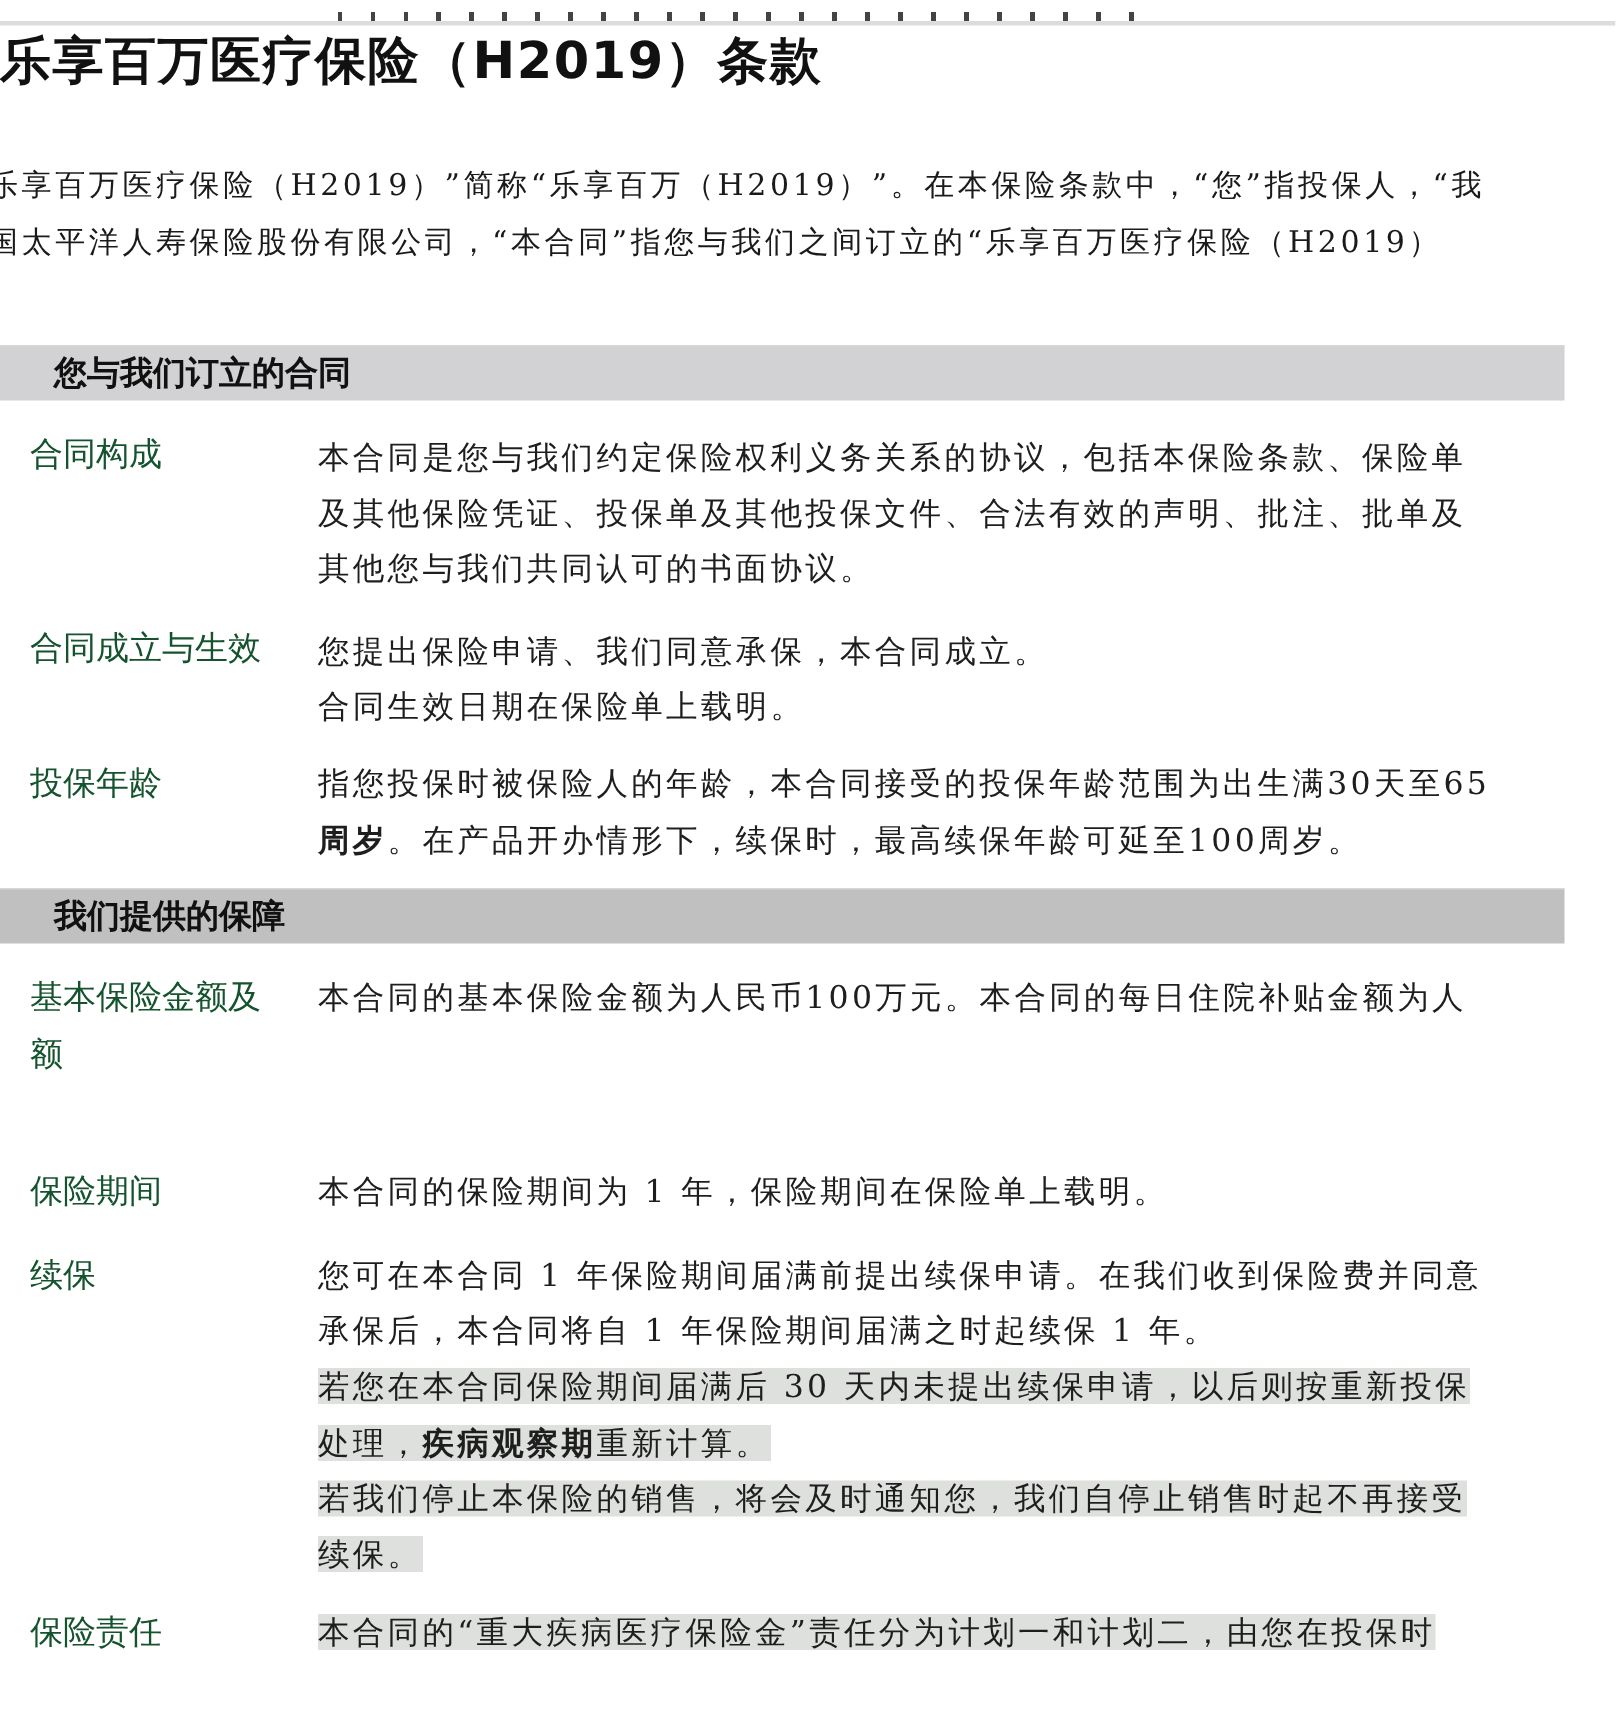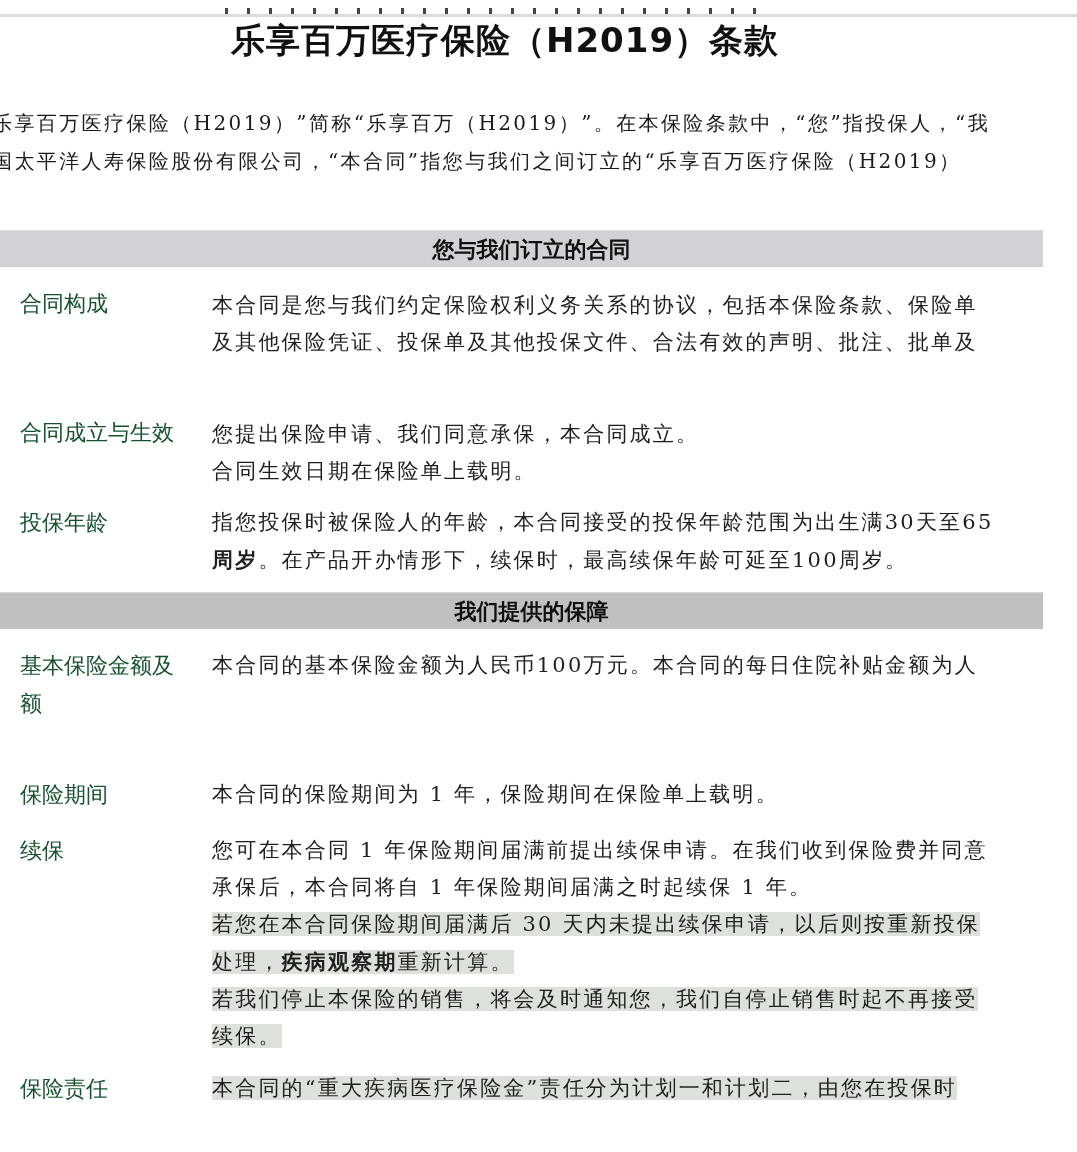--- a/index.html
+++ b/index.html
@@ -11,34 +11,34 @@
     .top-rule {
       position: absolute; left: 0; top: 14px; width: 1077px; height: 3px;
       background: #dcdcdc;
     }
     .cut-line {
       position: absolute; left: 225px; top: 8px; width: 545px; height: 6px;
       background: repeating-linear-gradient(90deg, #222 0 3px, transparent 3px 22px);
       opacity: .85;
     }
     .title {
-      position: absolute; left: 0; width: 1010px; top: 18px; text-align: center;
+      position: absolute; left: 0; width: 1010px; top: 18px; 
       font-family: "DejaVu Sans", "Liberation Sans", sans-serif;
       font-weight: bold; font-size: 34px; letter-spacing: 1px; color: #111;
     }
     .intro {
       position: absolute; left: -8px; top: 104px; width: 1090px;
       font-size: 20px; line-height: 38px; letter-spacing: 2.4px; white-space: nowrap;
     }
     .section-bar {
       position: absolute; left: 0; width: 1043px; height: 37px;
       background: #c4c4c4; border-top: 1px solid #d8d8d8;
       font-family: "DejaVu Sans", "Liberation Sans", sans-serif;
       font-weight: bold; font-size: 22px; line-height: 37px;
-      padding-left: 20px; box-sizing: border-box; color: #111; text-align: center;
+      padding-left: 36px; box-sizing: border-box; color: #111;
     }
     .sec1 { top: 230px; background: #d2d2d4; }
     .sec2 { top: 592px; background: #c0c0c0; }
     .row { position: absolute; left: 0; width: 1077px; }
     .label {
       position: absolute; left: 20px; width: 180px;
       font-family: "DejaVu Sans", "Liberation Sans", sans-serif;
       font-size: 22px; line-height: 38px; color: #14532d;
     }
     .body {
@@ -62,20 +62,21 @@
   <span class="line">国太平洋人寿保险股份有限公司，“本合同”指您与我们之间订立的“乐享百万医疗保险（H2019）</span>
 </div>
 
 <div class="section-bar sec1">您与我们订立的合同</div>
 
 <div class="row" style="top:285px">
   <div class="label">合同构成</div>
   <div class="body" style="top:2px">
     <span class="line">本合同是您与我们约定保险权利义务关系的协议，包括本保险条款、保险单</span>
     <span class="line">及其他保险凭证、投保单及其他投保文件、合法有效的声明、批注、批单及</span>
+    <span class="line">其他您与我们共同认可的书面协议。</span>
   </div>
 </div>
 
 <div class="row" style="top:414px">
   <div class="label">合同成立与生效</div>
   <div class="body" style="top:2px">
     <span class="line">您提出保险申请、我们同意承保，本合同成立。</span>
     <span class="line">合同生效日期在保险单上载明。</span>
   </div>
 </div>

